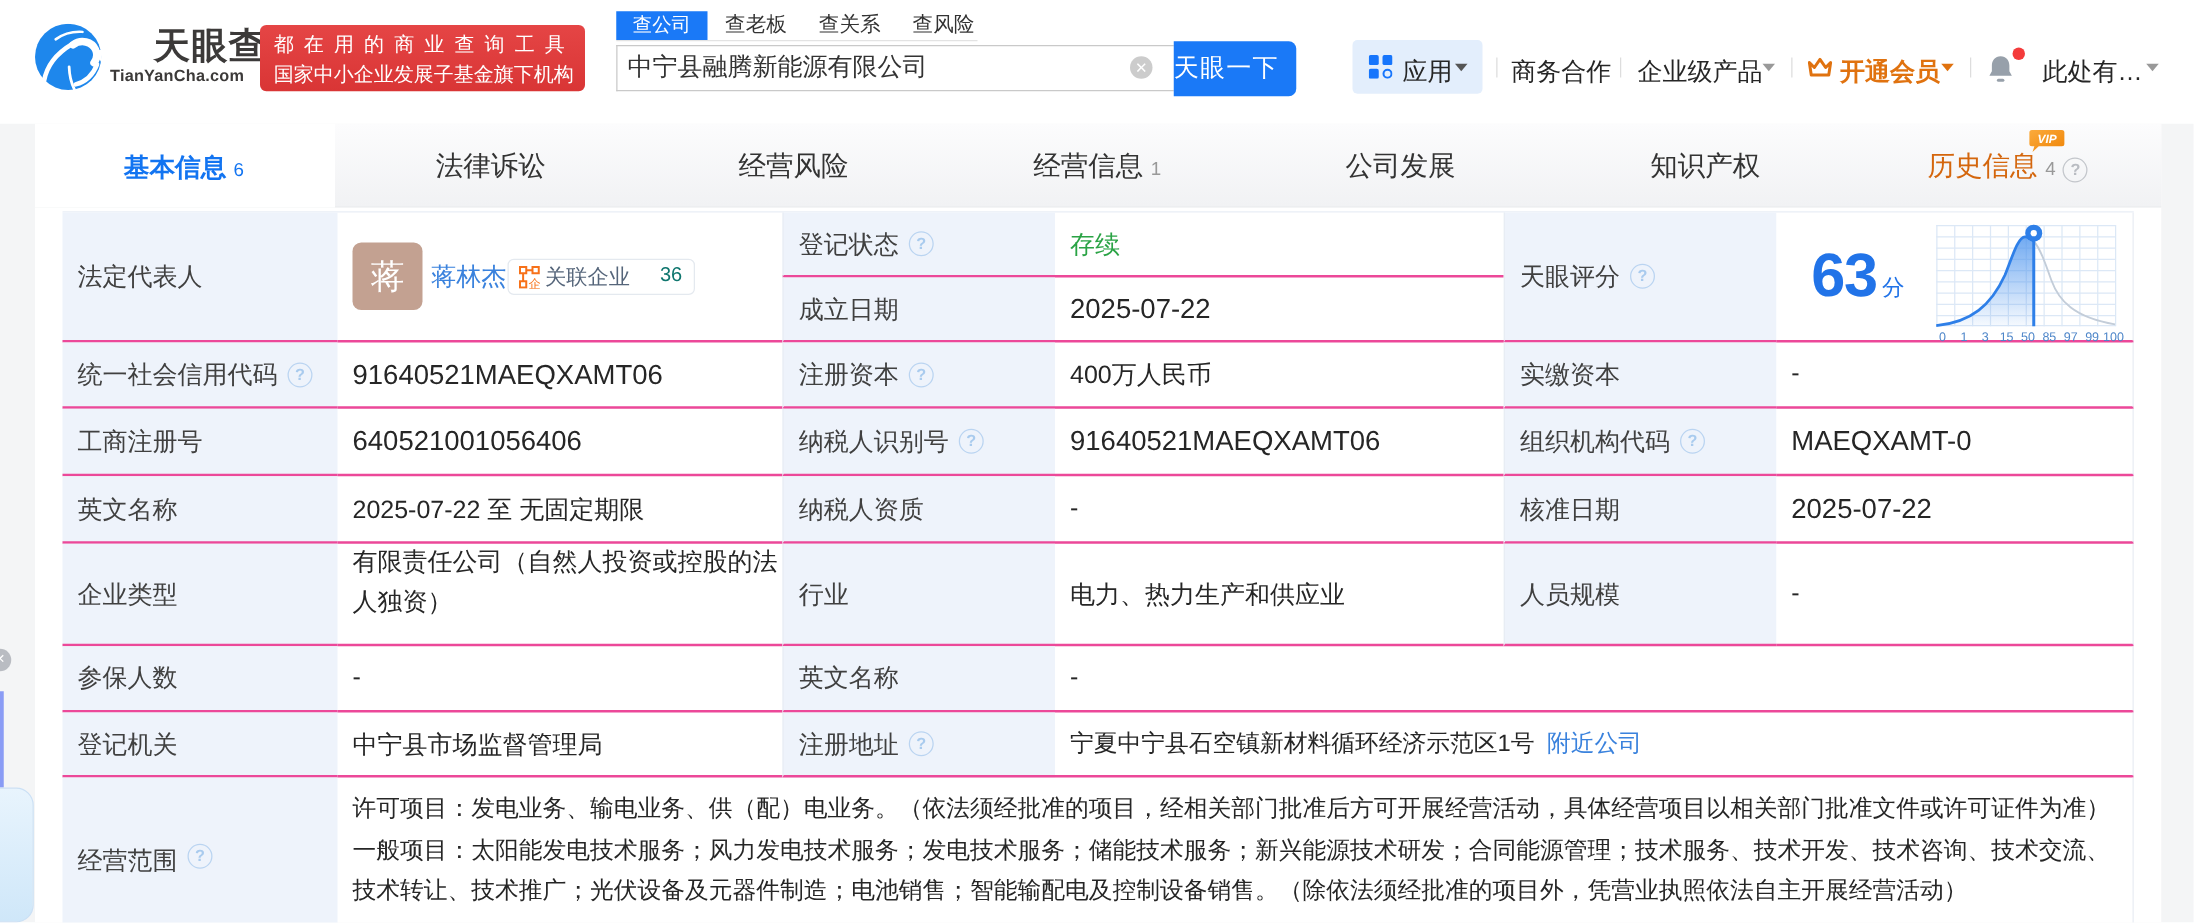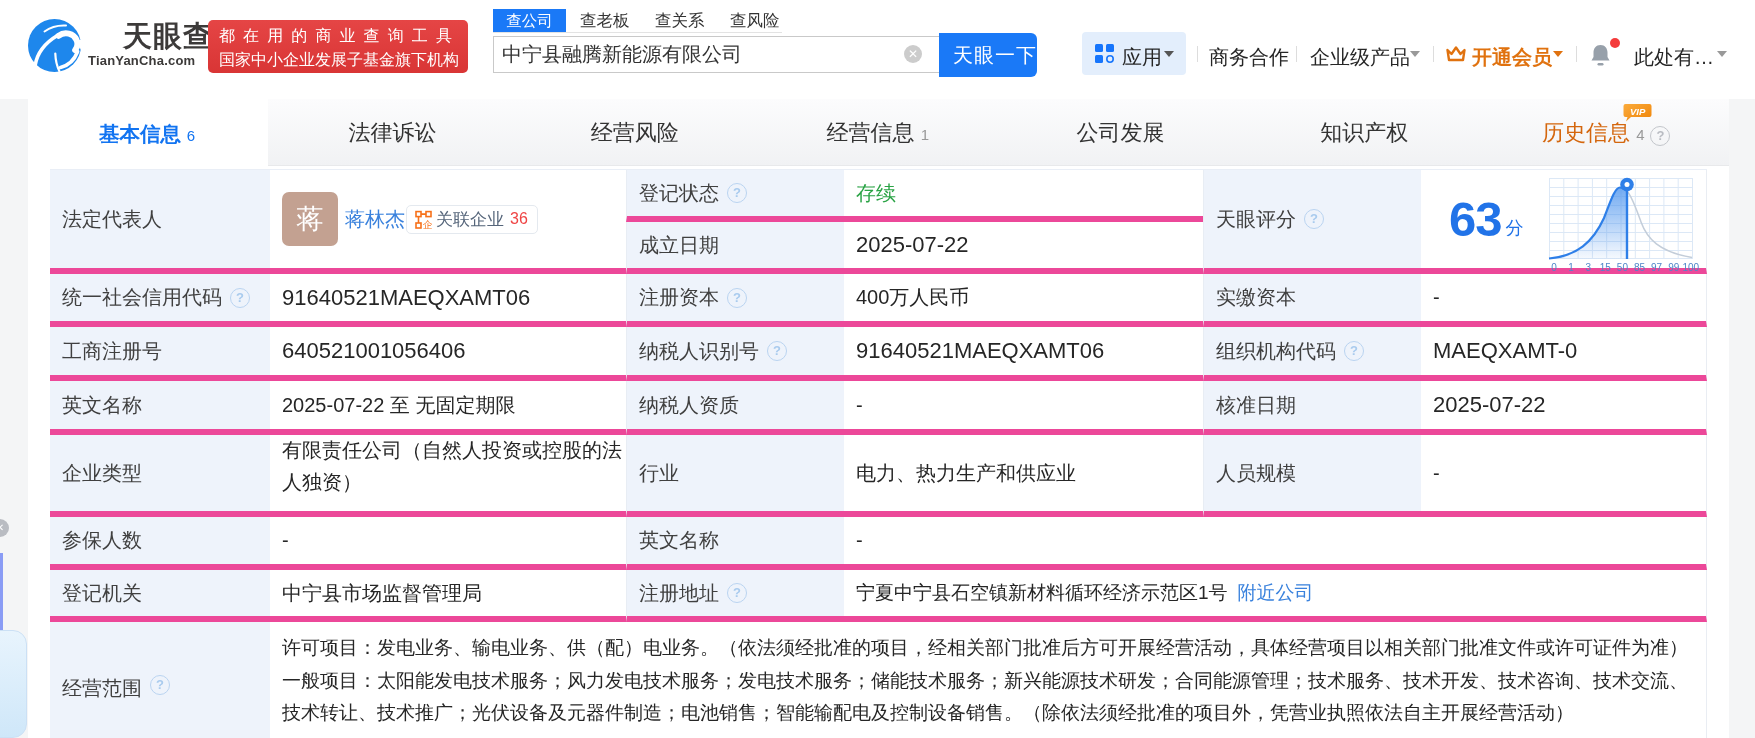--- a/index.html
+++ b/index.html
@@ -15,48 +15,48 @@
 #redbox { left:208px; top:20px; width:260px; height:53px; background:linear-gradient(180deg,#e54545,#d93535); border-radius:5px; color:#fff; padding:6px 10px 0 11px; }
 #redbox .l1 { font-size:16px; letter-spacing:8.1px; white-space:nowrap; }
 #redbox .l2 { font-size:16px; margin-top:3px; white-space:nowrap; }
 
 .stab { top:9px; height:23px; font-size:16.5px; color:#333; line-height:23px; }
 #stab1 { left:493px; width:73px; background:#1a79f7; color:#fff; text-align:center; font-size:15.5px; }
 .stabline { left:493px; top:32px; width:289px; height:1px; background:#e3e3e3; }
 
 #sinput { left:493px; top:36px; width:446px; height:37px; border:1px solid #c9c9c9; border-right:none; background:#fff; font-size:20px; color:#333; line-height:35px; padding-left:8px; }
 #sclear { left:904px; top:45px; width:18px; height:18px; border-radius:50%; background:#ccc; color:#fff; text-align:center; line-height:18px; font-size:12px; }
-#sbtn { left:939px; top:33px; width:98px; height:44px; background:#1a79f7; border-radius:0 6px 6px 0; color:#fff; font-size:20px; text-align:right; line-height:44px; letter-spacing:1px; }
+#sbtn { left:939px; top:33px; width:98px; height:44px; background:#1a79f7; border-radius:0 6px 6px 0; color:#fff; font-size:20px; text-align:left; line-height:44px; letter-spacing:1px; }
 
 #appbox { left:1082px; top:32px; width:104px; height:43px; background:#e3eefc; border-radius:4px; }
 .nav { font-size:20px; color:#262626; top:44px; }
 .navsep { top:46px; width:1px; height:16px; background:#ddd; }
 .caret { width:0; height:0; border-left:5px solid transparent; border-right:5px solid transparent; border-top:6px solid #555; top:51px; }
 
 #tabbar { left:0; top:0; width:1701px; height:67px; background:linear-gradient(180deg,#fcfcfd,#f1f2f4); border-bottom:1px solid #e8e9eb; }
 #activetab { left:0; top:0; width:240px; height:67px; background:#fff; }
 .tab { top:19px; font-size:22px; color:#333; white-space:nowrap; }
 .cnt { font-size:15px; color:#999; }
 
 #tbl { left:22px; top:70px; width:1657px; display:grid; grid-template-columns:220px 356px 218px 359px 218px 286px; grid-template-rows:52px 52px 53px 54px 54px 82px 53px 52px 132px; border-top:1px solid #e9eef6; }
-#tbl > div { border-bottom:6px solid #ec4899; font-size:20px; color:#262626; display:flex; align-items:center; padding:0 12px; }
+#tbl > div { border-bottom:2px solid #ec4899; font-size:20px; color:#262626; display:flex; align-items:center; padding:0 12px; }
 #tbl .lb { background:#eef3fb; color:#404040; border-left:1px solid #e8edf4; }
 #tbl .c1 { border-left:none; }
 #tbl .last { border-right:1px solid #e9edf3; }
 .q { display:inline-block; width:20px; height:20px; border-radius:50%; border:1px solid #bad4f1; color:#a9cbee; font-size:13px; text-align:center; line-height:18px; margin-left:8px; flex:none; font-weight:bold; }
 .qg { border-color:#c3c6cb; color:#b9bcc2; }
 .green { color:#2aa345; }
 .blue { color:#3a82dd; }
 #tbl .num { font-size:22px; }
 
 #avatar { width:56px; height:54px; background:#c3a191; border-radius:7px; color:#fff; font-size:27px; text-align:center; line-height:54px; flex:none; }
 #fname { color:#3a82dd; font-size:20px; margin-left:7px; }
 #fbadge { height:29px; border:1px solid #e4e9ef; border-radius:5px; display:flex; align-items:center; margin-left:1px; padding:0 9px 0 8px; background:#fff; }
 #fbadge .t { font-size:17px; color:#55657a; margin-left:4px; }
-#fbadge .n { font-size:16px; color:#ef4444; margin-left:6px; }
+#fbadge .n { font-size:16px; color:#0f766e; margin-left:24px; }
 
 #score63 { font-size:49px; font-weight:bold; color:#2173e8; letter-spacing:-1px; }
 #scorefen { font-size:18px; color:#2173e8; margin:18px 0 0 4px; }
 </style>
 </head>
 <body>
 <div id="header" class="abs">
   <svg class="abs" style="left:28px;top:19px" width="53" height="53" viewBox="0 0 53 53">
     <circle cx="26.5" cy="26.5" r="26.5" fill="#1e87ec"></circle>
     <g fill="none" stroke="#fff" stroke-linecap="round">

